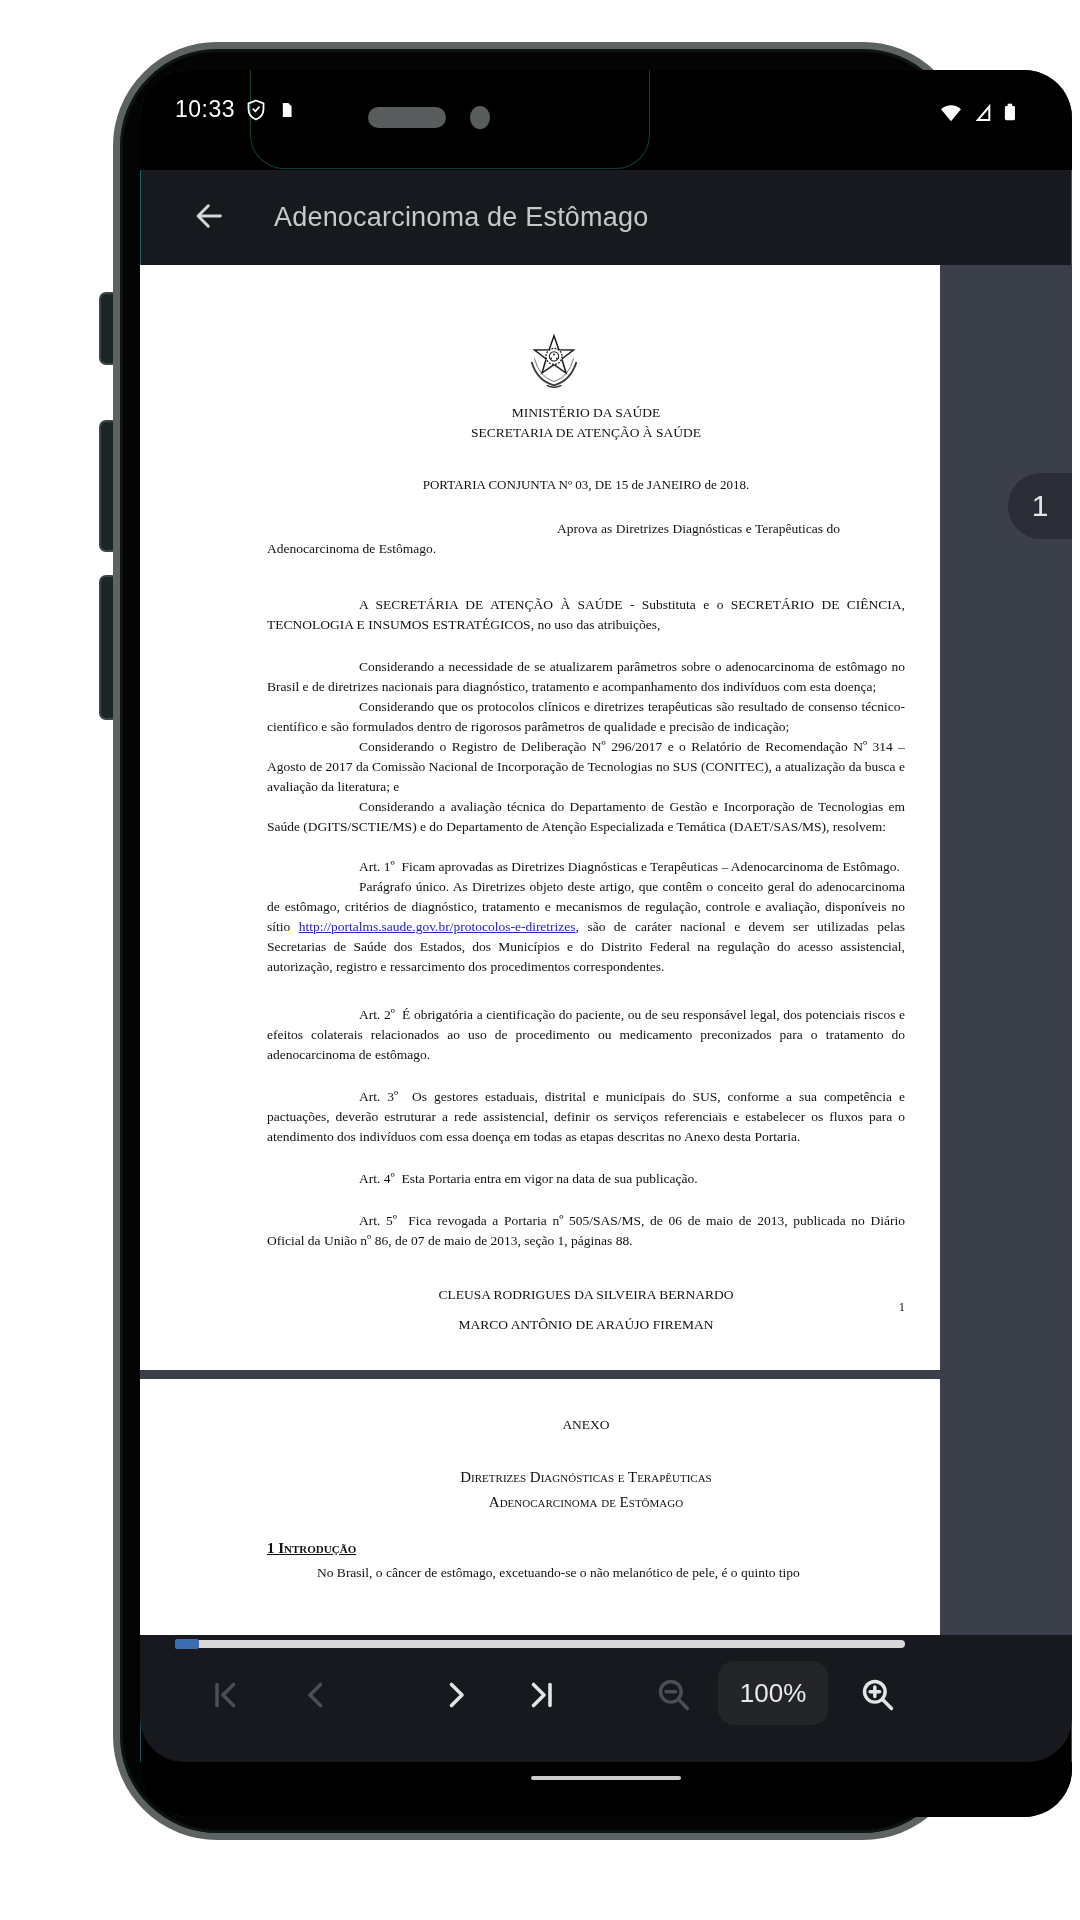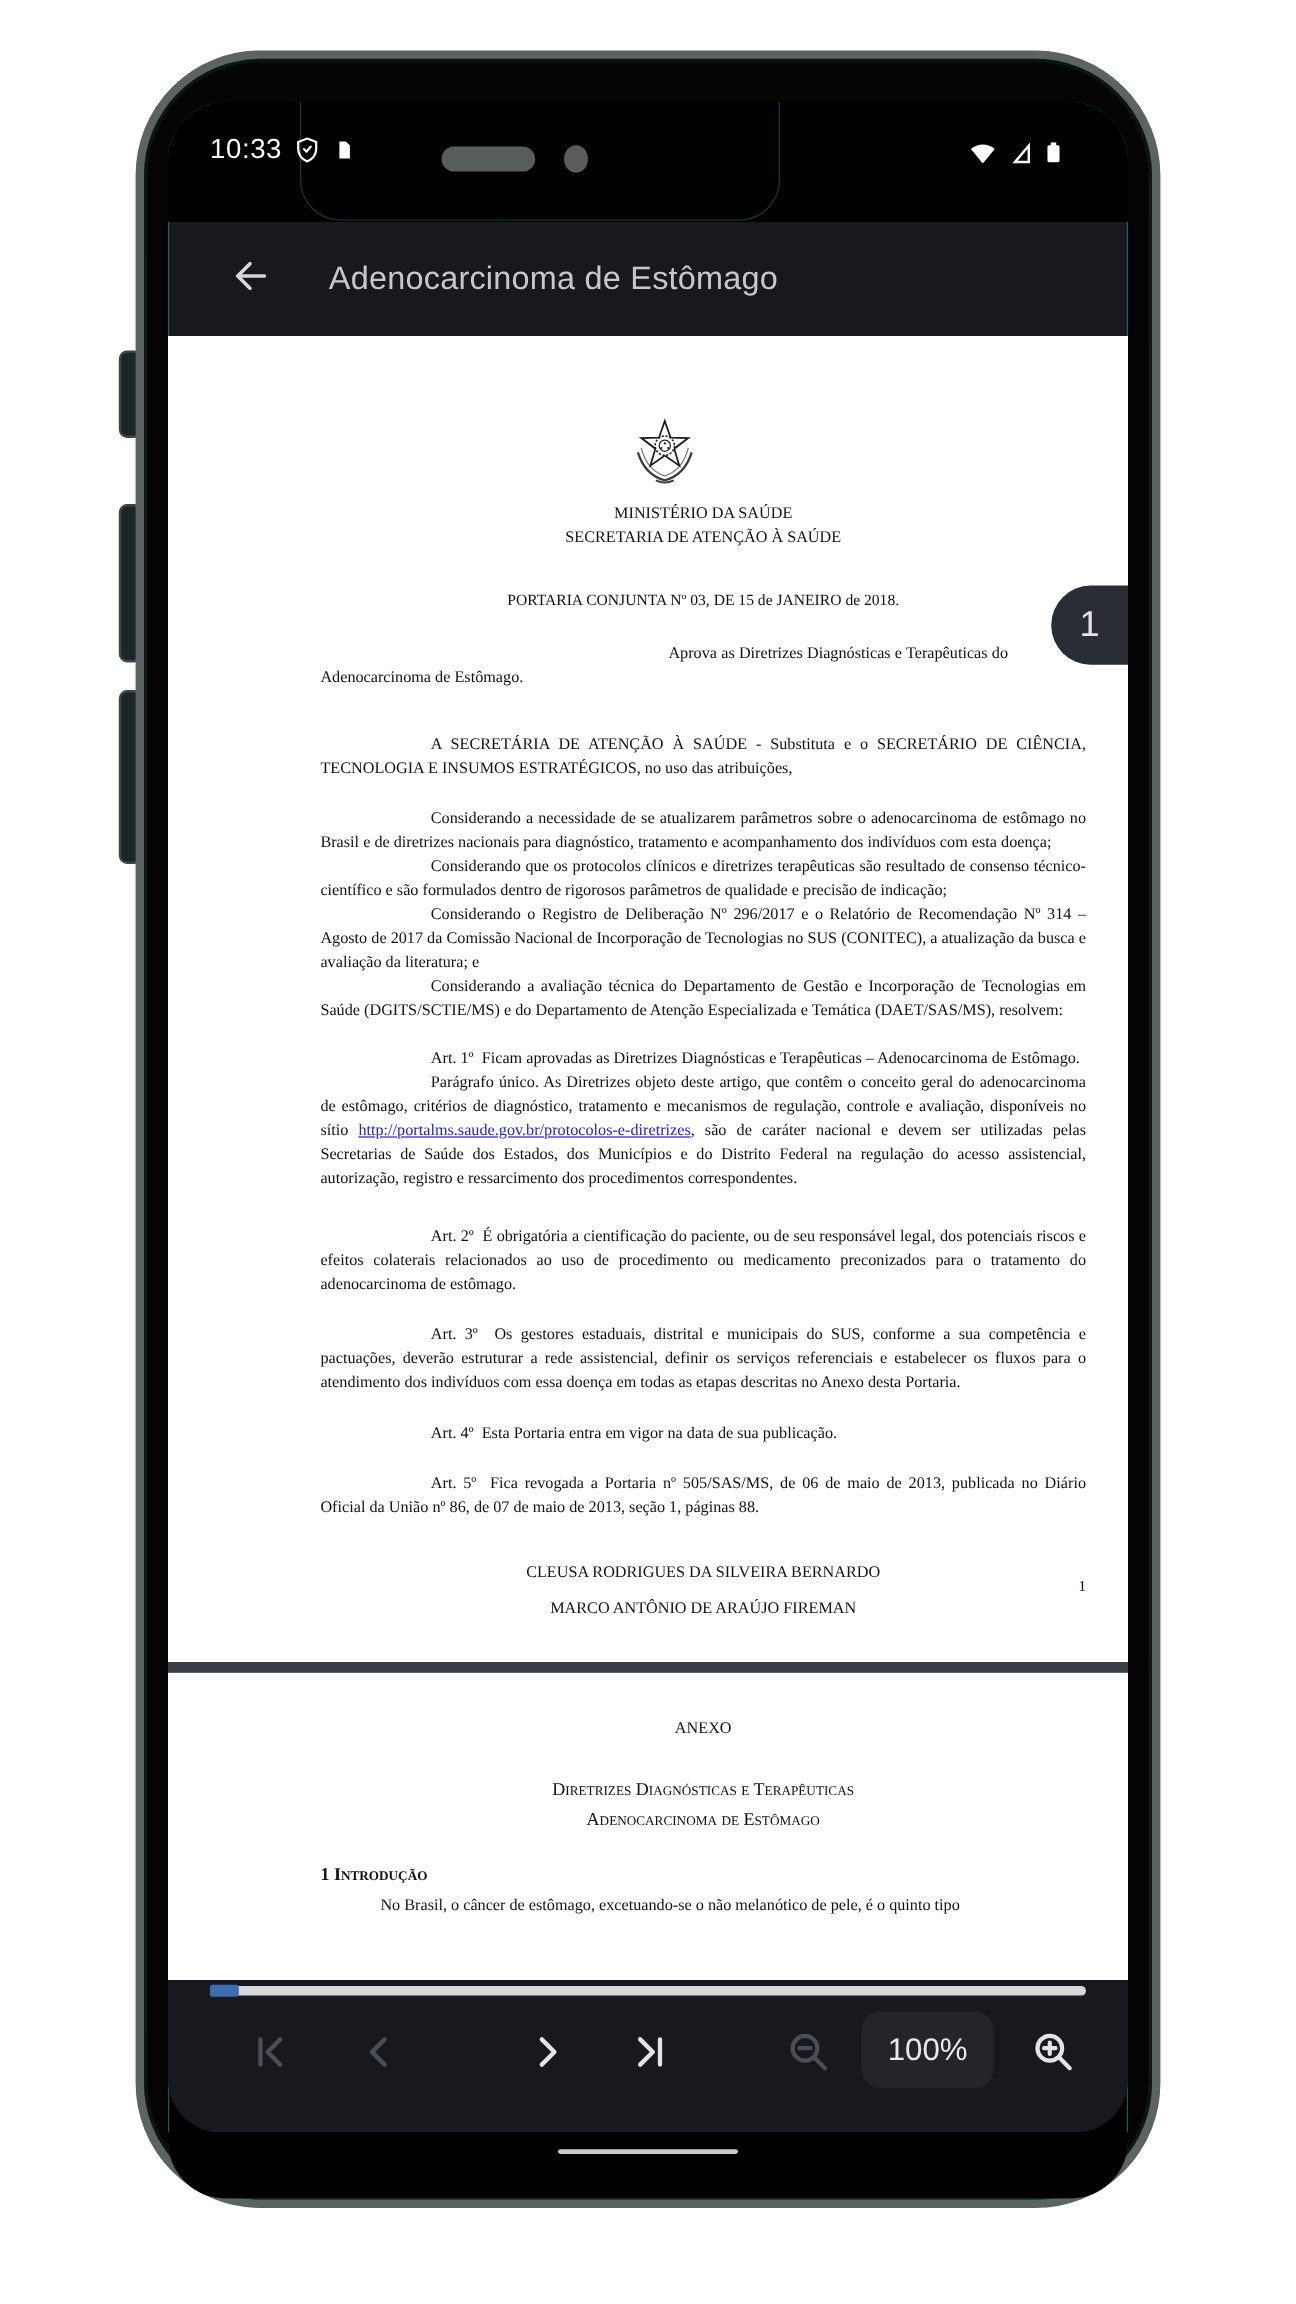--- a/index.html
+++ b/index.html
@@ -13,21 +13,21 @@
 
   
   .side-btn{position:absolute;left:99px;width:20px;background:#1c2627;
     border:2px solid #3c4647;border-radius:7px;}
   .side-btn.b1{top:292px;height:73px;}
   .side-btn.b2{top:420px;height:132px;}
   .side-btn.b3{top:575px;height:145px;}
   .shell{position:absolute;left:113px;top:42px;width:854px;height:1798px;
     background:#040404;border:7px solid #5d6262;border-radius:104px;
     box-shadow:inset 0 0 0 3px #0c1414;}
-  .screen{position:absolute;left:140px;top:85px;width:800px;height:1747px;
+  .screen{position:absolute;left:140px;top:70px;width:932px;height:1747px;
     background:#000;border-radius:48px;overflow:hidden;
     outline:1px solid rgba(42,138,138,.65);outline-offset:-1px;}
 
   
   .status-bar{position:relative;height:100px;background:#000;color:#fff;}
   .notch-outline{position:absolute;left:110px;top:-2px;width:400px;height:101px;
     border:1px solid rgba(42,138,138,.45);border-top:none;
     border-radius:0 0 34px 34px;}
   .sb-left{position:absolute;left:35px;top:26px;display:flex;align-items:center;gap:9px;}
   .sb-time{font-size:23px;letter-spacing:.5px;color:#fbfbfb;}
@@ -73,21 +73,21 @@
     font-family:"Liberation Serif",serif;}
   .page-badge{position:absolute;top:208px;right:0;width:64px;height:66px;
     background:#2a2d35;border-radius:36px 0 0 36px;display:flex;align-items:center;
     justify-content:center;color:#e5e5e6;font-size:30px;
     font-family:"Liberation Sans",sans-serif;}
   
   .anexo{margin-top:36px;font-size:13.5px;}
   .sub1{margin-top:32px;font-variant:small-caps;font-size:15px;}
   .sub2{margin-top:5px;font-variant:small-caps;font-size:15px;}
   .sec-h{margin-top:26px;font-weight:bold;font-variant:small-caps;font-size:15px;
-    text-align:left;}
+    text-align:left;text-decoration:underline;}
   .intro{margin-top:5px;text-indent:50px;}
 
   
   .bottom-bar{position:relative;height:127px;background:var(--app-dark);
     border-radius:0 0 44px 44px;padding-left:32px;}
   .hscroll{position:absolute;left:35px;top:5px;width:730px;height:8px;
     background:#d8d8d8;border-radius:4px;}
   .hscroll-thumb{position:absolute;left:0;top:-1px;width:24px;height:10px;
     background:var(--scroll_thumb);border-radius:2px;}
   .tb-btn{position:absolute;top:40px;width:44px;height:44px;display:flex;

